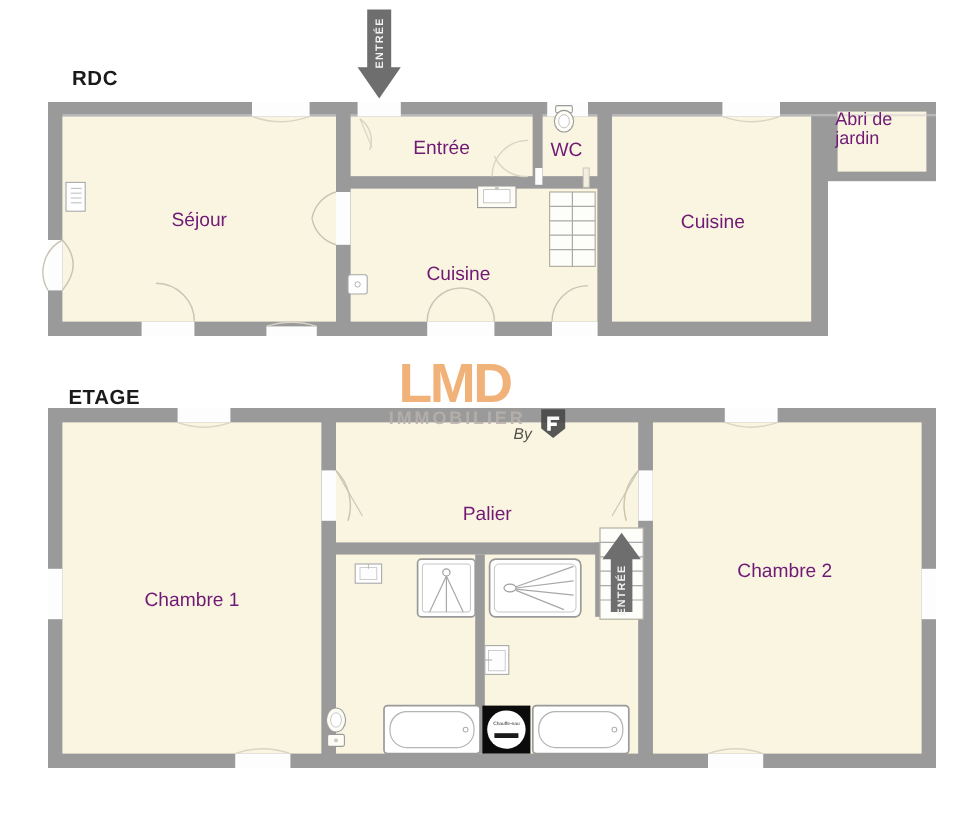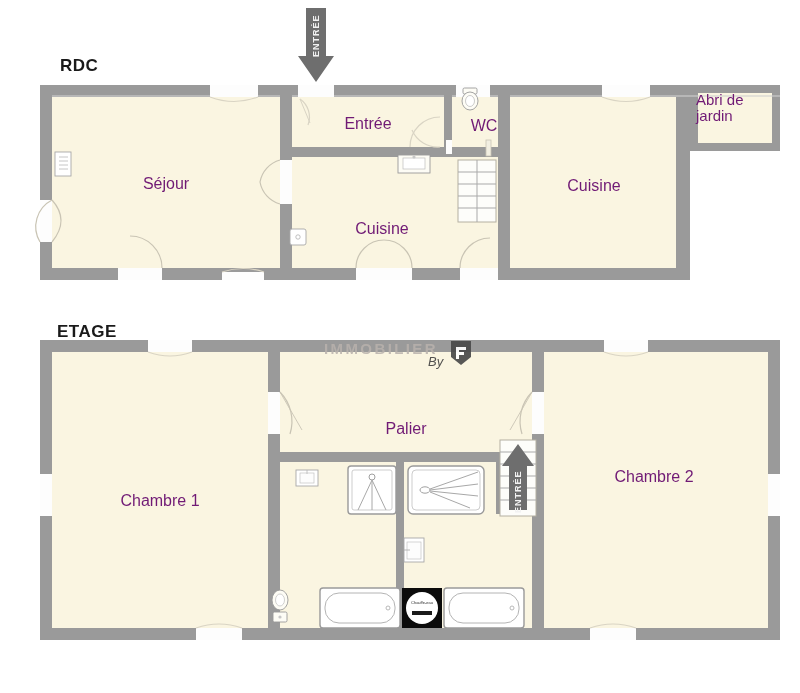--- a/index.html
+++ b/index.html
@@ -258,37 +258,38 @@
   <g>
     <path d="M509,510 L509,466 L502,466 L518,444 L534,466 L527,466 L527,510 Z" fill="#6e6e6e"></path>
   </g>
 </svg>
 
 <div class="floor-label" style="left:60px; top:56px;">RDC</div>
 <div class="floor-label" style="left:57px; top:322px;">ETAGE</div>
 
 <div class="room-label" style="left:104px; top:175px; width:124px;">Séjour</div>
 <div class="room-label" style="left:306px; top:115px; width:124px;">Entrée</div>
-<div class="room-label" style="left:460px; top:117px; width:48px;">WC</div>
+<div class="room-label" style="left:448px; top:117px; width:48px;">WC</div>
 <div class="room-label" style="left:320px; top:220px; width:124px;">Cuisine</div>
 <div class="room-label" style="left:532px; top:177px; width:124px;">Cuisine</div>
 <div class="room-label small" style="left:696px; top:92px; width:80px; text-align:left;">
   <span>Abri de</span><br>
   <span>jardin</span>
 </div>
 
 <div class="room-label" style="left:98px; top:492px; width:124px;">Chambre 1</div>
 <div class="room-label" style="left:344px; top:420px; width:124px;">Palier</div>
 <div class="room-label" style="left:592px; top:468px; width:124px;">Chambre 2</div>
 
 <div class="entree-text" style="left:294px; top:30px; width:44px; transform:rotate(-90deg);">ENTRÉE</div>
 <div class="entree-text" style="left:496px; top:486px; width:44px; transform:rotate(-90deg);">ENTRÉE</div>
 
 <div style="position:absolute;left:406px;top:600px;width:32px;text-align:center;font-size:4px;color:#2a2a2a;line-height:5px;">Chauffe-eau</div>
 
 <div class="watermark">
+  <div class="wm-lmd">LMD</div>
   <div class="wm-imm">IMMOBILIER</div>
   <div class="wm-by">By</div>
   <svg class="wm-shield" viewBox="0 0 22 26">
     <path d="M1,1 H21 V17 L11,25 L1,17 Z" fill="#4a4a4a"></path>
     <path d="M6,7 H16 V10 H9 V12 H14 V15 H9 V19 H6 Z" fill="#ffffff"></path>
   </svg>
 </div>
 
 </body></html>

